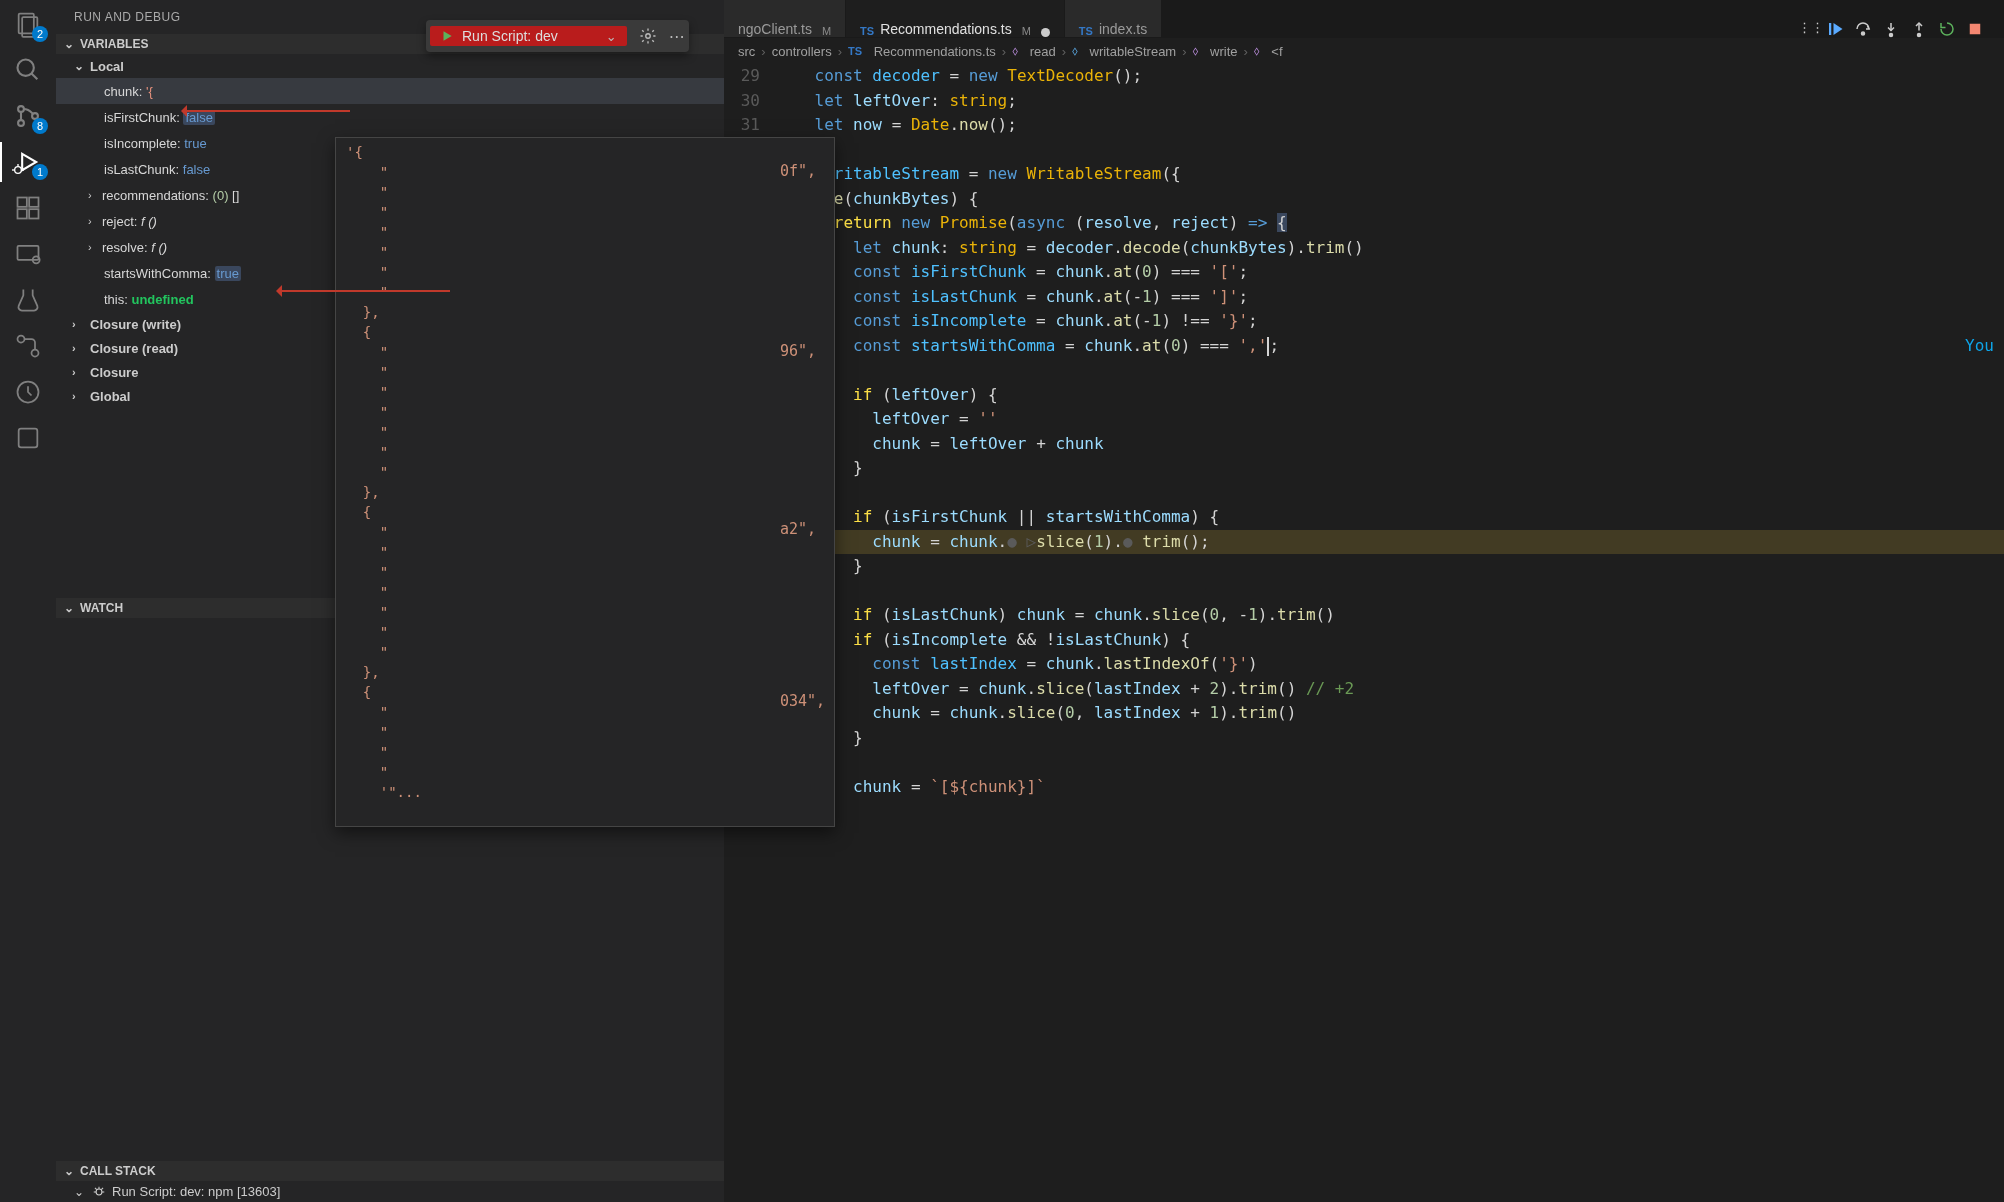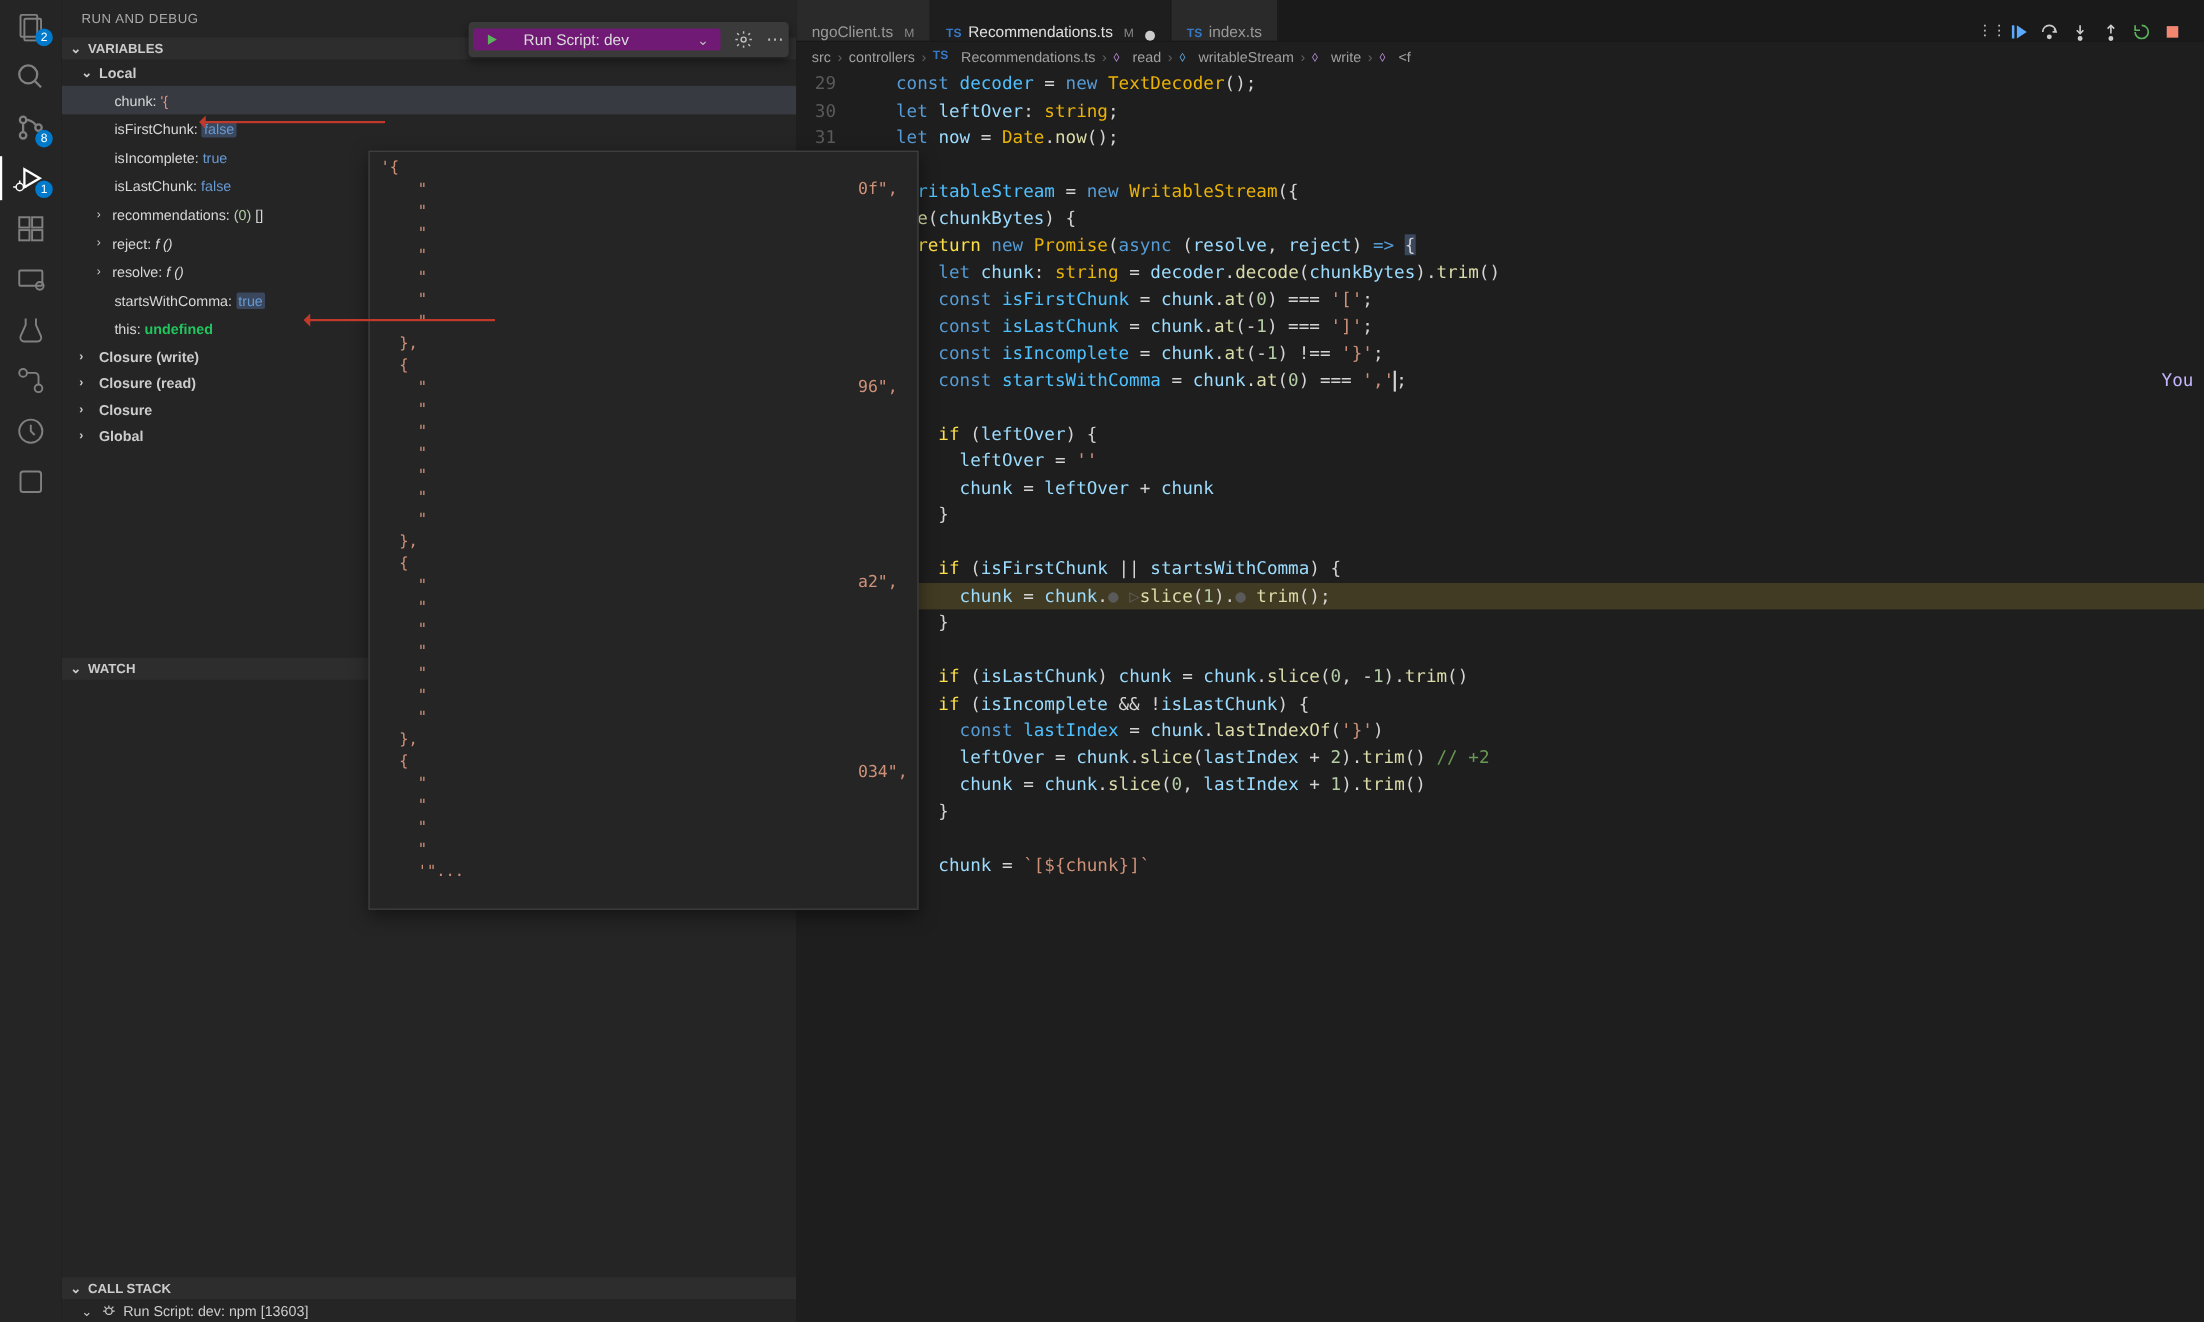--- a/index.html
+++ b/index.html
@@ -107,22 +107,22 @@
       display: flex;
       align-items: center;
       gap: 12px;
       background: #3a3a3a;
       border-radius: 4px;
       padding: 3px 4px;
       box-shadow: 0 4px 8px rgba(0,0,0,.4);
       height: 32px;
     }
     .debug-run {
-      display: flex; align-items: center; gap: 22px;
-      background: #701a75;
+      display: flex; align-items: center; gap: 8px;
+      background: #b91c1c;
       padding: 2px 10px;
       border-radius: 2px;
     }
     .play-arrow { color: #5cb15c; }
     .debug-run-label { color: #ddd; font-size: 14px; }
     .debug-run-chev { color: #bbb; margin-left: 40px; }
     .gear-icon, .dots-icon { color: #bbb; cursor: pointer; font-size: 16px; }
     .tabs {
       display: flex;
       height: 38px;
@@ -185,21 +185,21 @@
     .k-comment { color: #6a9955; font-style: normal; }
     .k-underline { text-decoration: underline wavy #cca700; text-decoration-skip-ink: none; }
     .inline-hint { color: #5a5a5a; }
     .inline-dot { color: #5a5a5a; }
     .cursor-marker {
       display: inline-block;
       width: 2px; height: 19px;
       background: #d4d4d4;
       vertical-align: middle;
     }
-    .you-label { color: #c4b5fd; float: right; margin-right: 10px; }
+    .you-label { color: #0ea5e9; float: right; margin-right: 10px; }
     .debug-controls {
       position: absolute;
       top: 20px; right: 20px;
       display:flex; gap: 10px;
       align-items: center;
     }
     .dc-icon { width: 18px; height: 18px; color: #ccc; cursor: pointer; }
     .dc-continue { color: #5aaaff; }
     .dc-stop { color: #f48771; }
     .dc-restart { color: #5cb15c; }

